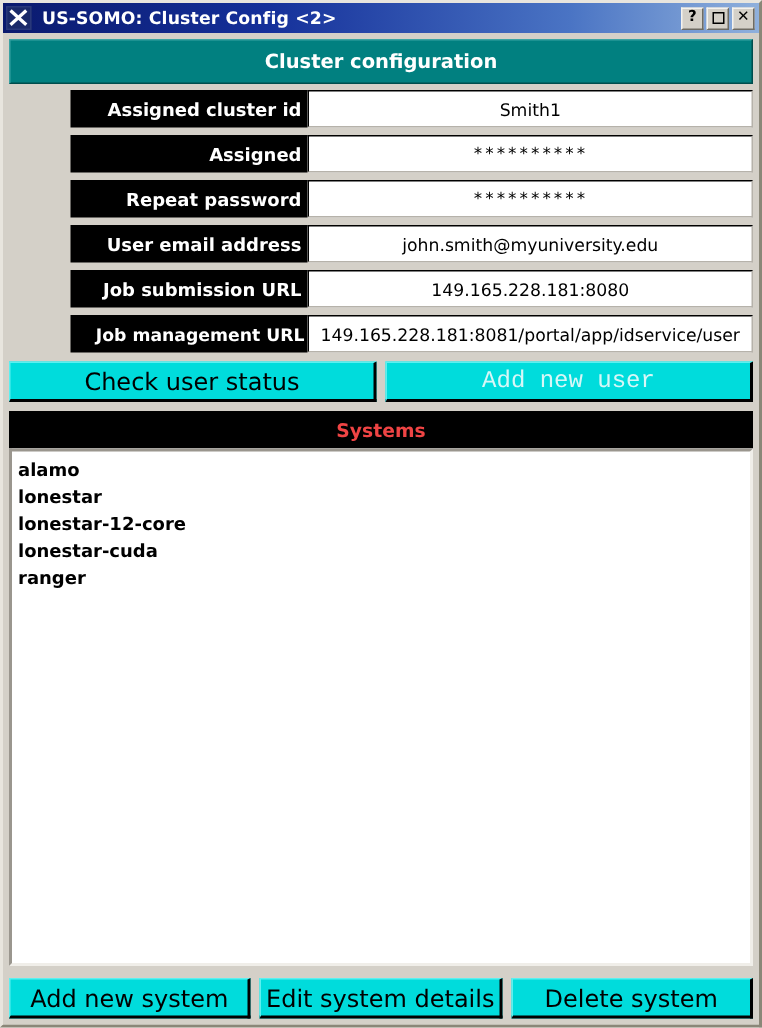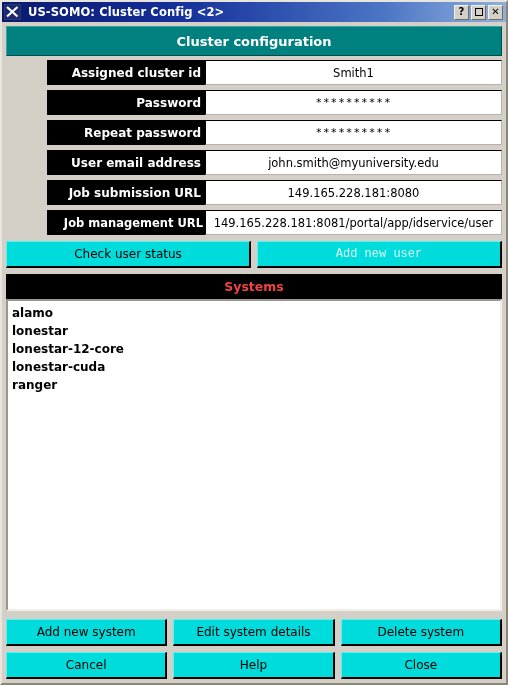--- a/index.html
+++ b/index.html
@@ -176,21 +176,21 @@
     display: flex;
     gap: 6px;
     margin-top: 6px;
     flex: 0 0 auto;
   }
   .btn {
     flex: 1 1 0;
     height: 27px;
     background: #00dcdc;
     color: #000000;
-    font-size: 12px;
+    font-size: 16px;
     display: flex;
     align-items: center;
     justify-content: center;
     box-sizing: border-box;
     border-left: 1px solid #5cf0f0;
     border-top: 1px solid #5cf0f0;
     border-right: 2px solid #000000;
     border-bottom: 2px solid #000000;
     white-space: nowrap;
     overflow: hidden;
@@ -264,21 +264,21 @@
     <div class="banner">Cluster configuration</div>
 
     <div class="form">
 
       <div class="row">
         <div class="lbl">Assigned cluster id</div>
         <div class="field">Smith1</div>
       </div>
 
       <div class="row">
-        <div class="lbl">Password</div>
+        <div class="lbl">Assigned</div>
         <div class="field mask">**********</div>
       </div>
 
       <div class="row">
         <div class="lbl">Repeat password</div>
         <div class="field mask">**********</div>
       </div>
 
       <div class="row">
         <div class="lbl">User email address</div>
@@ -311,20 +311,15 @@
       <div class="sysitem">lonestar-cuda</div>
       <div class="sysitem">ranger</div>
     </div>
 
     <div class="btnrow">
       <div class="btn">Add new system</div>
       <div class="btn">Edit system details</div>
       <div class="btn">Delete system</div>
     </div>
 
-    <div class="btnrow">
-      <div class="btn">Cancel</div>
-      <div class="btn">Help</div>
-      <div class="btn">Close</div>
-    </div>
 
   </div>
 </div>
 
 </body></html>

